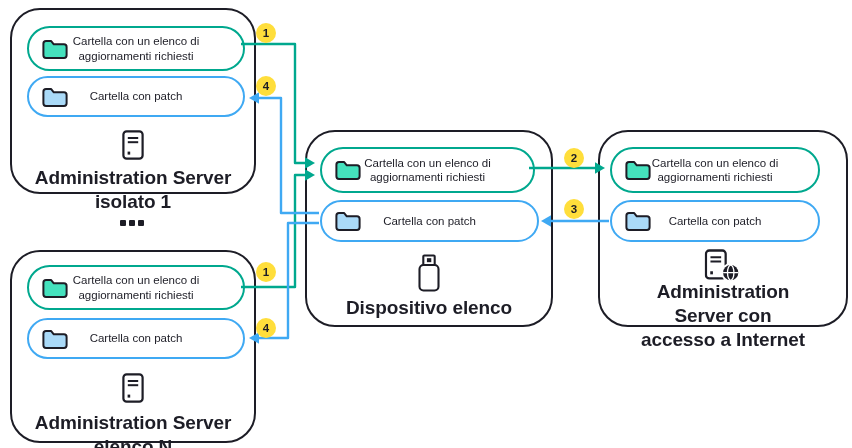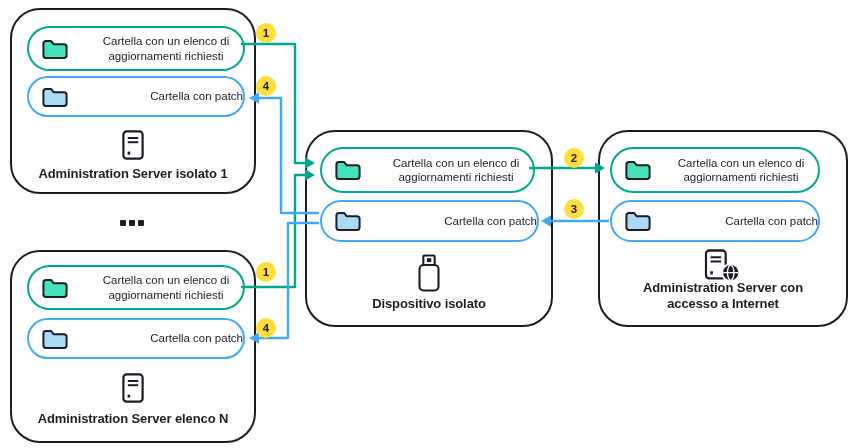--- a/index.html
+++ b/index.html
@@ -1,31 +1,31 @@
 <!DOCTYPE html>
 <html style="--outline: #1D1D26; --text: #1D1D26; --bg: #FFFFFF; --teal: #00A88E; --teal-folder: #45E2BE; --blue: #3FA9F3; --blue-folder: #AADAF8; --yellow: #FFDE3B;"><head>
 <meta charset="utf-8">
 <style>
   html,body{margin:0;padding:0;background:#fff;}
   .canvas{position:relative;width:852px;height:448px;background:var(--bg,#fff);
           font-family:"Liberation Sans",sans-serif;overflow:hidden;}
   .sbox{position:absolute;background:#fff;border:2.5px solid var(--outline);border-radius:30px;box-sizing:border-box;}
-  .pill{position:absolute;display:flex;align-items:center;justify-content:flex-end;
+  .pill{position:absolute;display:flex;align-items:center;justify-content:center;
         border-radius:23px;background:#fff;box-sizing:border-box;}
   .pill.greenp{border:2px solid var(--teal);}
   .pill.bluep{border:2px solid var(--blue);}
   .plabel{font-size:11.5px;line-height:1.22;color:var(--text);text-align:center;max-width:154px;}
   .folder{position:absolute;left:13px;top:50%;transform:translateY(-50%);}
   .folder-green path{fill:var(--teal-folder);}
   .folder-blue path{fill:var(--blue-folder);}
   .icon-stroke{stroke:var(--outline);fill:none;}
   .icon-fill{fill:var(--outline);}
   .dev{position:absolute;left:50%;transform:translateX(-50%);}
   .btitle{position:absolute;left:0;right:0;text-align:center;font-weight:700;
-          font-size:13px;color:var(--text);line-height:1.25;letter-spacing:-0.1px;}
+          font-size:19px;color:var(--text);line-height:1.25;letter-spacing:-0.1px;}
   .wires{position:absolute;left:0;top:0;pointer-events:none;}
   .wt{stroke:var(--teal);stroke-width:2.4;fill:none;stroke-linejoin:round;}
   .wb{stroke:var(--blue);stroke-width:2.4;fill:none;stroke-linejoin:round;}
   .ht{fill:var(--teal);}
   .hb{fill:var(--blue);}
   .badge{position:absolute;width:20px;height:20px;border-radius:50%;background:var(--yellow);
          color:var(--text);font-weight:700;font-size:11.5px;display:flex;align-items:center;
          justify-content:center;z-index:6;}
   .dots{position:absolute;display:flex;gap:3px;}
   .dots i{width:6px;height:6px;background:var(--outline);border-radius:1px;}
@@ -96,21 +96,21 @@
       <svg class="folder folder-blue" width="26" height="21" viewBox="0 0 26 21">
         <path d="M1.4 5.2 Q1.4 2.6 4 2.6 L9.2 2.6 L11.8 5.8 L22 5.8 Q24.6 5.8 24.6 8.4 L24.6 16.8 Q24.6 19.4 22 19.4 L4 19.4 Q1.4 19.4 1.4 16.8 Z" stroke="#1D1D26" stroke-width="2" stroke-linejoin="round"></path>
       </svg>
       <div class="plabel">Cartella con patch</div>
     </div>
     <svg class="dev" style="top:122px;" width="25" height="38" viewBox="0 0 26 40">
       <rect class="icon-stroke" x="7" y="1.6" width="12" height="10" rx="1" stroke-width="2.2"></rect>
       <rect class="icon-fill" x="10.8" y="4.4" width="4.6" height="4.2"></rect>
       <rect x="3" y="11.6" width="20" height="26.8" rx="4.2" fill="#fff" stroke="#1D1D26" stroke-width="2.2"></rect>
     </svg>
-    <div class="btitle" style="top:164px;">Dispositivo isolato</div>
+    <div class="btitle" style="top:164px;">Dispositivo elenco</div>
   </div>
 
   <div class="sbox" style="left:598px;top:130px;width:250px;height:197px;">
     <div class="pill greenp" style="left:10px;top:15px;width:210px;height:46px;">
       <svg class="folder folder-green" width="26" height="21" viewBox="0 0 26 21">
         <path d="M1.4 5.2 Q1.4 2.6 4 2.6 L9.2 2.6 L11.8 5.8 L22 5.8 Q24.6 5.8 24.6 8.4 L24.6 16.8 Q24.6 19.4 22 19.4 L4 19.4 Q1.4 19.4 1.4 16.8 Z" stroke="#1D1D26" stroke-width="2" stroke-linejoin="round"></path>
       </svg>
       <div class="plabel">Cartella con un elenco di aggiornamenti richiesti</div>
     </div>
     <div class="pill bluep" style="left:10px;top:68px;width:210px;height:42px;">

